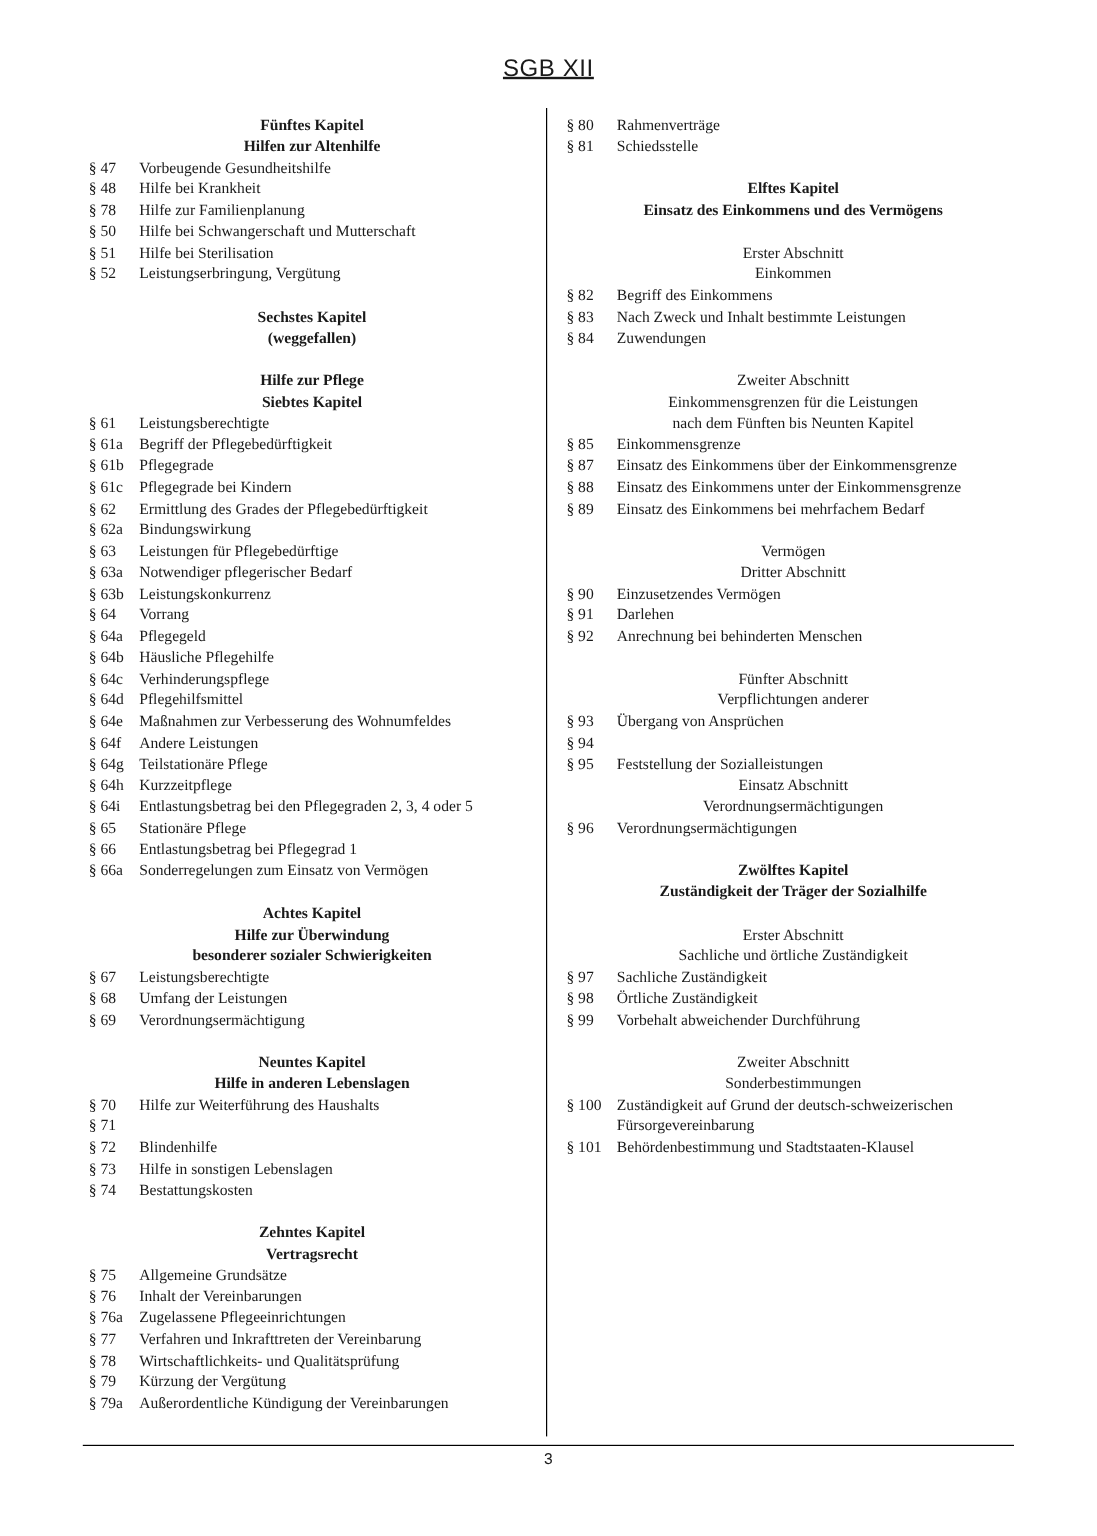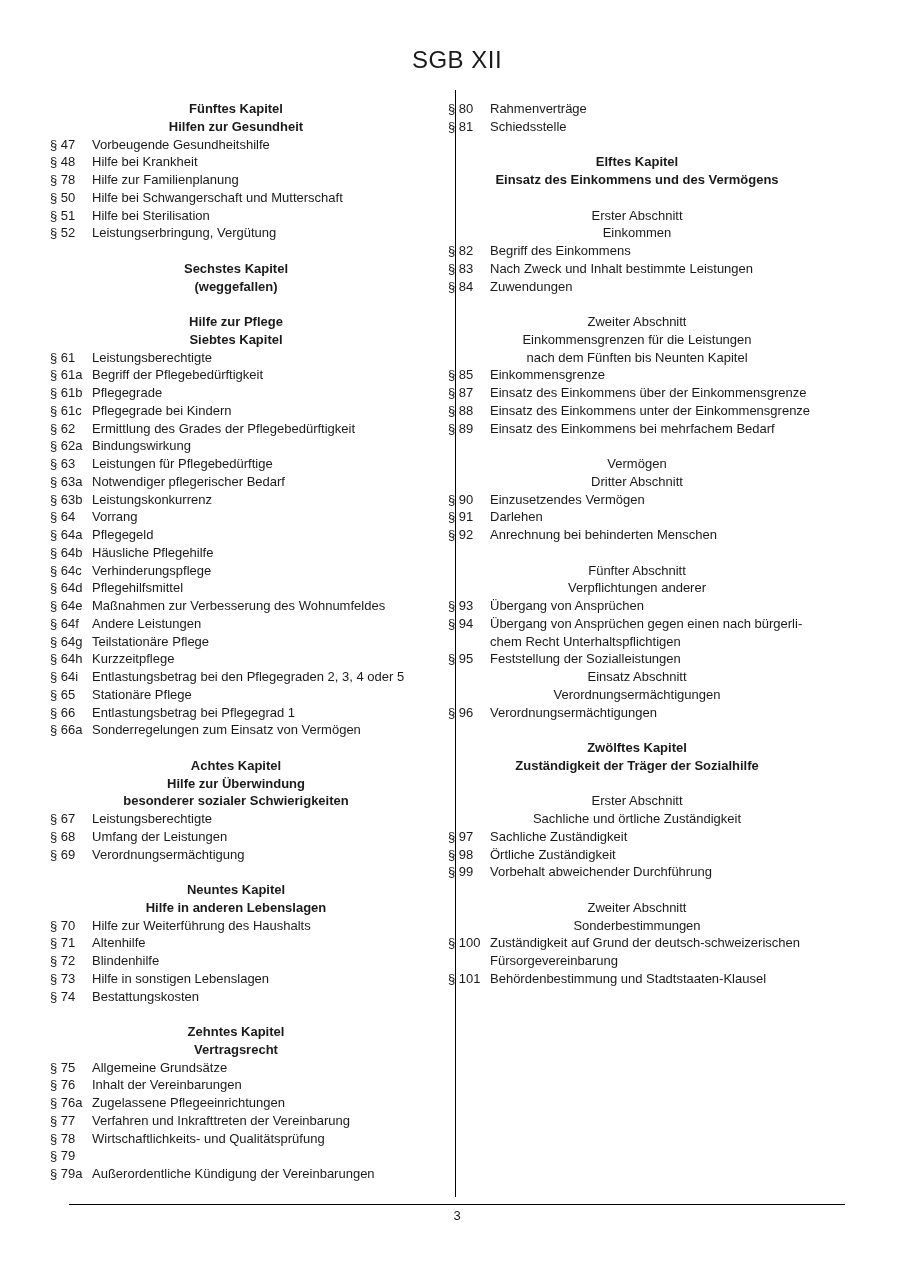--- a/index.html
+++ b/index.html
@@ -12,28 +12,30 @@
     width: 914px;
     height: 1280px;
     background: #ffffff;
     font-family: "Liberation Sans", sans-serif;
     font-size: 13px;
     color: #1a1a1a;
     overflow: hidden;
   }
   .doc-title {
     text-align: center;
-    font-size: 24px;
+    font-size: 20px;
     padding-top: 46px;
     letter-spacing: 0.5px;
     color: #1a1a1a;
+    text-decoration: underline;
   }
   .columns {
     display: flex;
-    margin: 26px 0 0 50px;
+    margin: 26px 0 0 74px;
+    font-family: Liberation Serif, serif;
   }
   .col {
     line-height: 17.75px;
   }
   .col-left  { width: 372px; }
   .col-right { width: 378px; margin-left: 26px; }
 
   .block.gap, .entry.gap { margin-top: 17.75px; }
 
   .chapter {
@@ -83,21 +85,21 @@
 <body>
 
 <div class="page">
 
   <div class="doc-title">SGB XII</div>
 
   <div class="columns">
     <div class="col col-left">
         <div class="block chapter">
           <div>Fünftes Kapitel</div>
-          <div>Hilfen zur Gesundheit</div>
+          <div>Hilfen zur Altenhilfe</div>
         </div>
         <div class="entry">
           <span class="ref">§ 47</span>
           <span class="txt">Vorbeugende Gesundheitshilfe</span>
         </div>
         <div class="entry">
           <span class="ref">§ 48</span>
           <span class="txt">Hilfe bei Krankheit</span>
         </div>
         <div class="entry">
@@ -232,21 +234,20 @@
         <div class="block chapter gap">
           <div>Neuntes Kapitel</div>
           <div>Hilfe in anderen Lebenslagen</div>
         </div>
         <div class="entry">
           <span class="ref">§ 70</span>
           <span class="txt">Hilfe zur Weiterführung des Haushalts</span>
         </div>
         <div class="entry">
           <span class="ref">§ 71</span>
-          <span class="txt">Altenhilfe</span>
         </div>
         <div class="entry">
           <span class="ref">§ 72</span>
           <span class="txt">Blindenhilfe</span>
         </div>
         <div class="entry">
           <span class="ref">§ 73</span>
           <span class="txt">Hilfe in sonstigen Lebenslagen</span>
         </div>
         <div class="entry">
@@ -272,20 +273,21 @@
         <div class="entry">
           <span class="ref">§ 77</span>
           <span class="txt">Verfahren und Inkrafttreten der Vereinbarung</span>
         </div>
         <div class="entry">
           <span class="ref">§ 78</span>
           <span class="txt">Wirtschaftlichkeits- und Qualitätsprüfung</span>
         </div>
         <div class="entry">
           <span class="ref">§ 79</span>
+          <span class="txt">Kürzung der Vergütung</span>
         </div>
         <div class="entry">
           <span class="ref">§ 79a</span>
           <span class="txt">Außerordentliche Kündigung der Vereinbarungen</span>
         </div>
       </div>
     <div class="col col-right">
         <div class="entry">
           <span class="ref">§ 80</span>
           <span class="txt">Rahmenverträge</span>
@@ -354,22 +356,20 @@
         <div class="block section gap">
           <div>Fünfter Abschnitt</div>
           <div>Verpflichtungen anderer</div>
         </div>
         <div class="entry">
           <span class="ref">§ 93</span>
           <span class="txt">Übergang von Ansprüchen</span>
         </div>
         <div class="entry">
           <span class="ref">§ 94</span>
-          <span class="txt">Übergang von Ansprüchen gegen einen nach bürgerli-
-chem Recht Unterhaltspflichtigen</span>
         </div>
         <div class="entry">
           <span class="ref">§ 95</span>
           <span class="txt">Feststellung der Sozialleistungen</span>
         </div>
         <div class="block section">
           <div>Einsatz Abschnitt</div>
           <div>Verordnungsermächtigungen</div>
         </div>
         <div class="entry">

